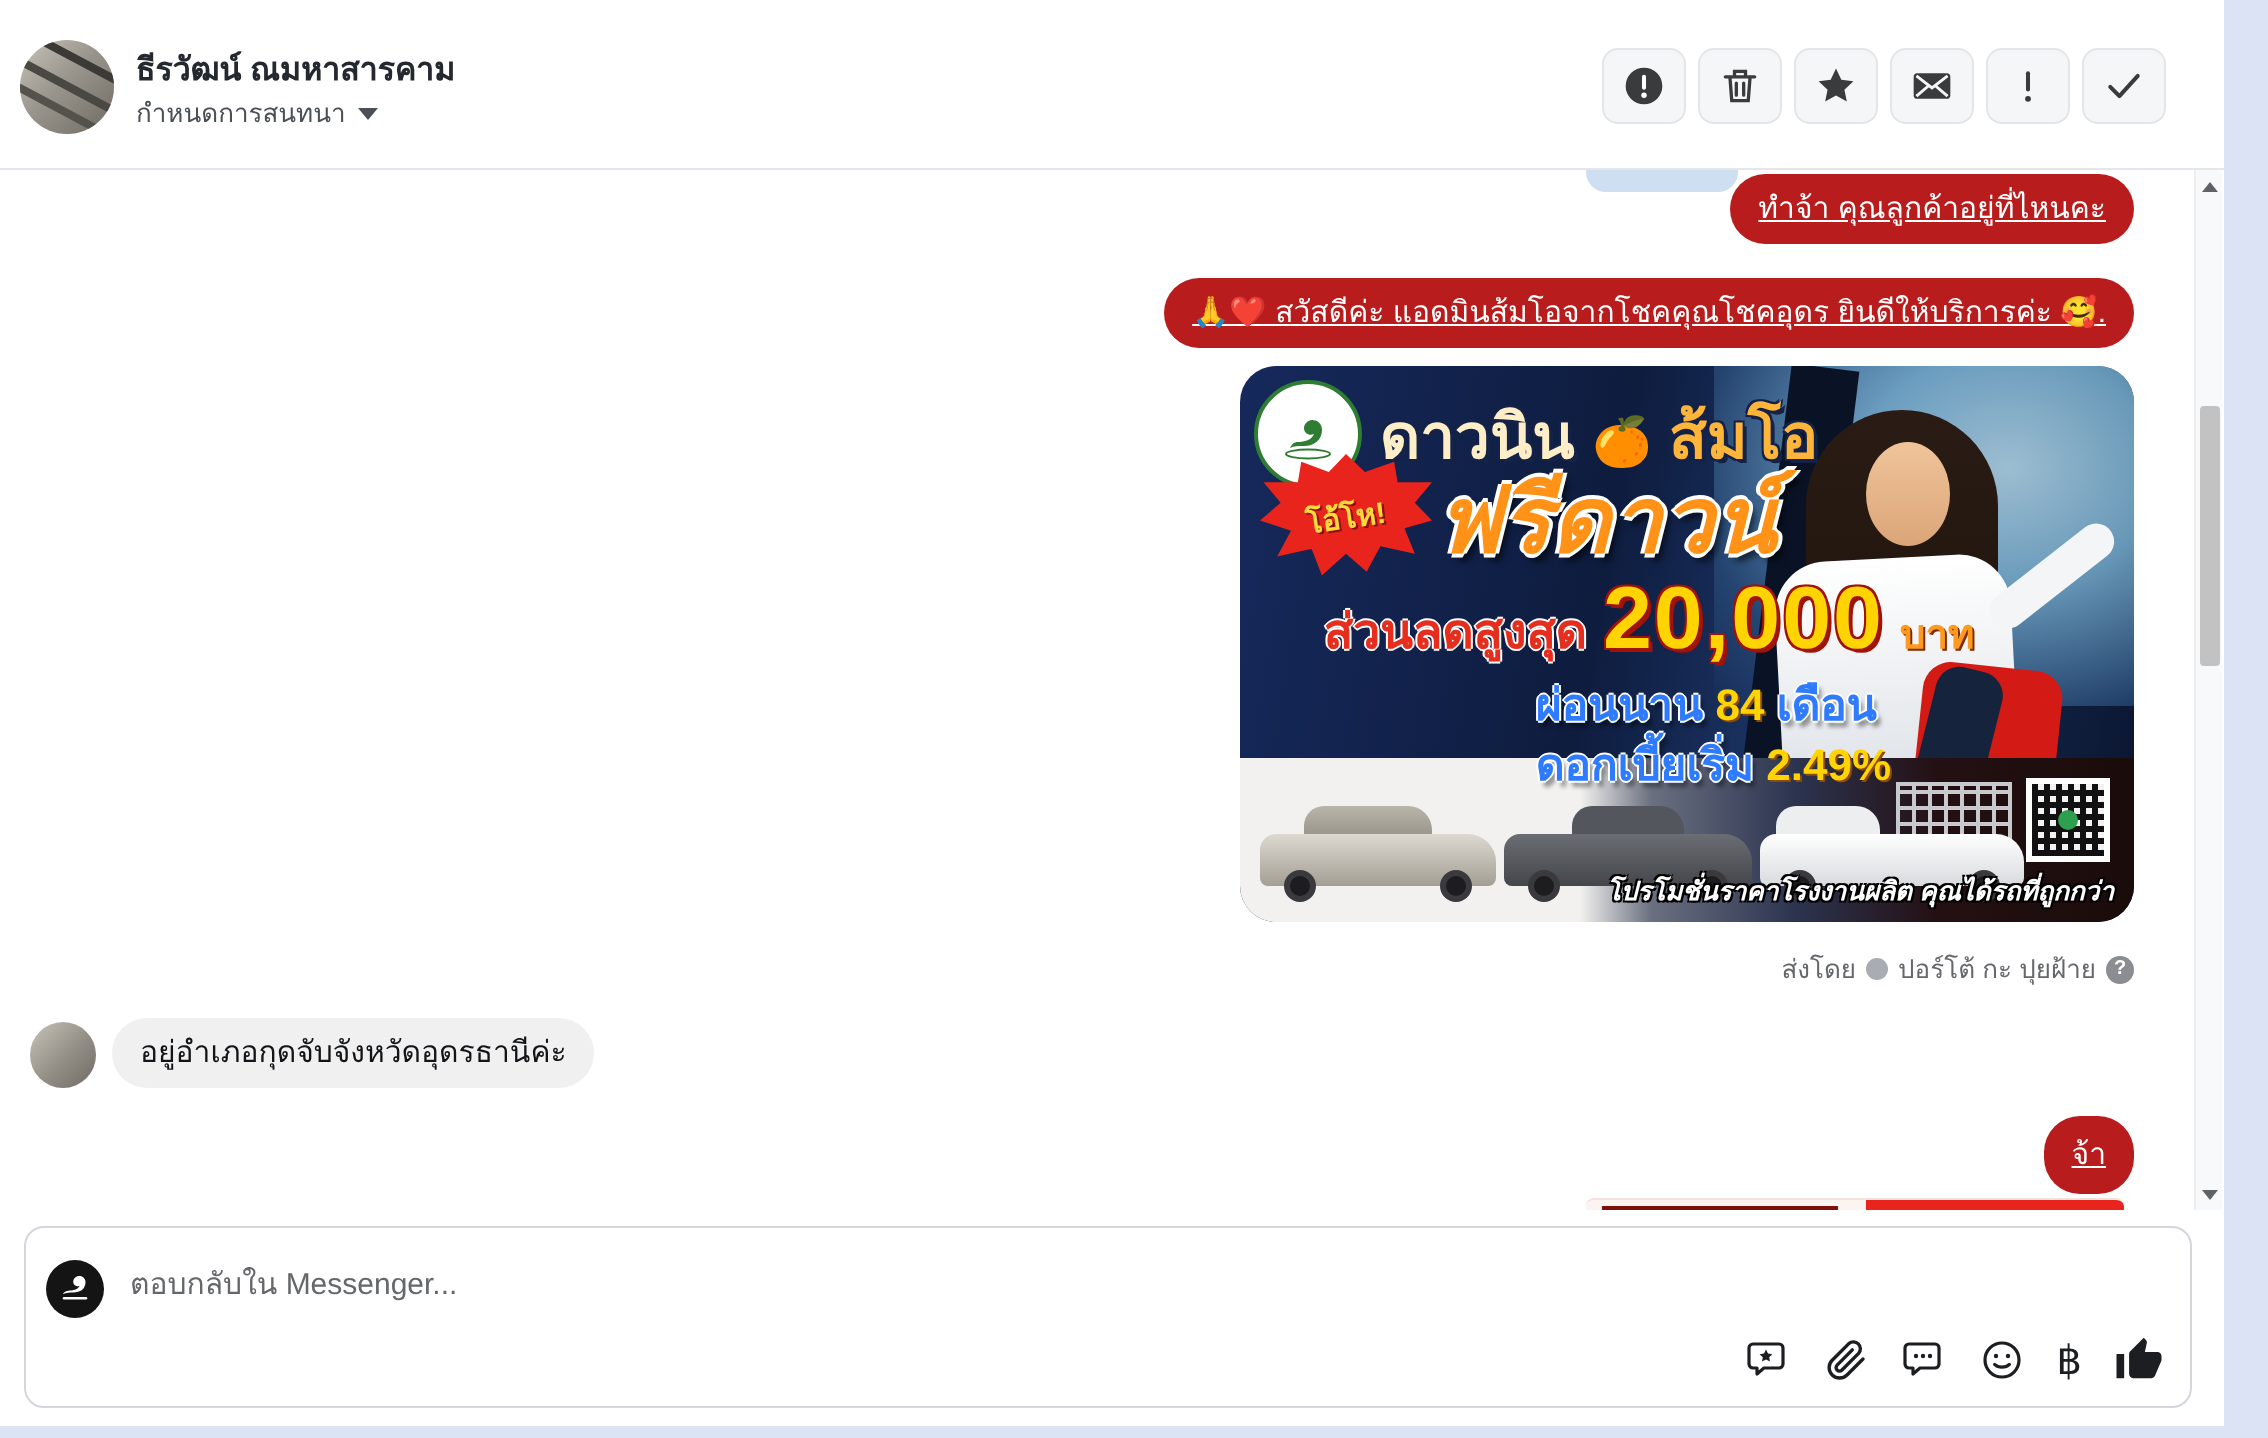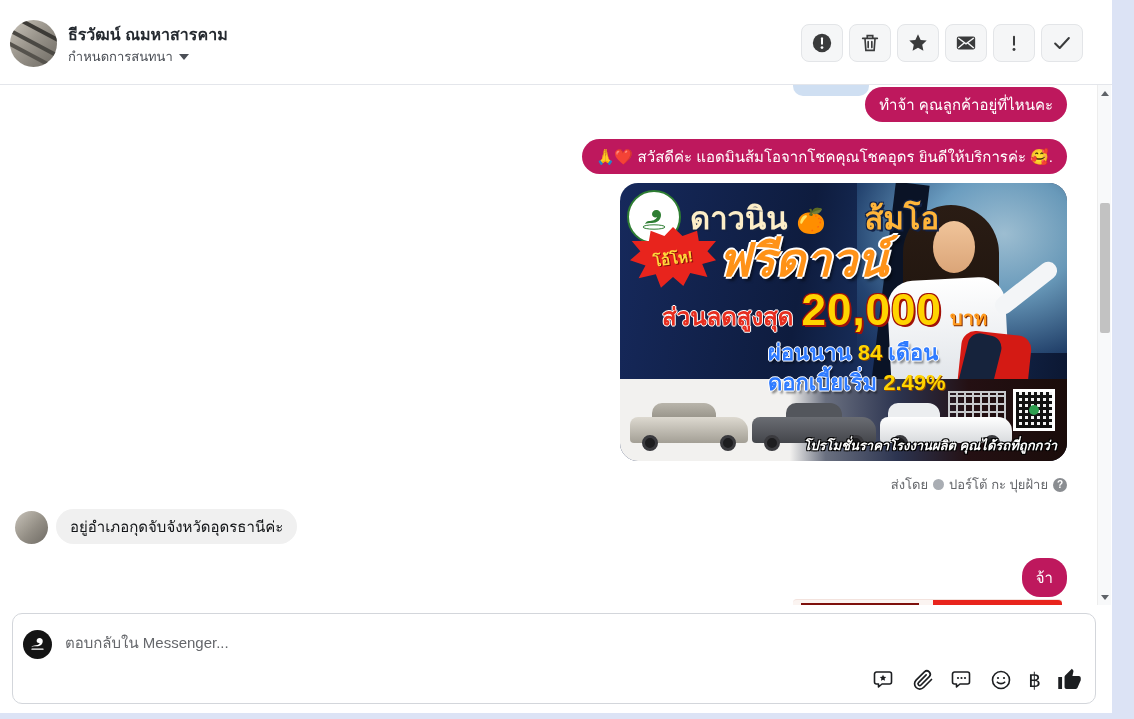--- a/index.html
+++ b/index.html
@@ -21,21 +21,21 @@
   .hdr-sub { position:absolute; left:68px; top:46px; font-size:13px; color:#4b4f56; display:flex; align-items:center; gap:6px; cursor:pointer; }
   .caret { width:0; height:0; border-left:5px solid transparent; border-right:5px solid transparent; border-top:6px solid #4b4f56; }
   .hdr-actions { position:absolute; top:24px; right:29px; display:flex; gap:6px; }
   .hdr-btn { width:42px; height:38px; background:#f5f6f7; border:1px solid #e3e5e8; border-radius:8px;
     display:flex; align-items:center; justify-content:center; cursor:pointer; }
   .hdr-btn svg { display:block; }
 
   
   .chat { position:absolute; left:0; top:85px; width:1097px; height:520px; background:#fff; overflow:hidden; }
   .bubble { position:absolute; font-size:15px; line-height:21px; padding:7px 14px; border-radius:18px; max-width:520px; }
-  .out { background:#be185d; color:#ffffff; }
+  .out { background:#b91c1c; color:#ffffff;text-decoration:underline; }
   .in  { background:#f0f0f0; color:#121417; }
   .sliver-top { position:absolute; left:793px; top:0; width:76px; height:11px; background:#cfdff2; border-radius:0 0 10px 10px; }
   .msg1 { right:30px; top:2px; }
   .msg2 { right:30px; top:54px; }
   .msg-ja { right:30px; top:473px; padding:9px 14px; }
   .in-row-avatar { position:absolute; left:15px; top:426px; width:33px; height:33px; border-radius:50%;
     background:linear-gradient(135deg,#c9c4ba 0%,#938e85 55%,#6e6a63 100%); }
   .in-bubble { left:56px; top:424px; }
   .sentby { position:absolute; right:30px; top:389px; display:flex; align-items:center; gap:5px; font-size:13px; color:#65676b; }
   .dot-avatar { width:11px; height:11px; border-radius:50%; background:#a9adb3; display:inline-block; }
@@ -56,21 +56,21 @@
   .ad-face { position:absolute; right:92px; top:38px; width:42px; height:52px; border-radius:50%;
     background:linear-gradient(180deg,#f0c49a,#dba578); }
   .ad-shirt { position:absolute; right:60px; top:96px; width:118px; height:110px; border-radius:26px 26px 8px 8px;
     background:linear-gradient(180deg,#ffffff,#dfe3e8); transform:rotate(-3deg); }
   .ad-arm { position:absolute; right:4px; top:96px; width:74px; height:18px; border-radius:9px; background:#f3f5f7; transform:rotate(-38deg); }
   .ad-logo { position:absolute; left:7px; top:7px; width:54px; height:54px; border-radius:50%; background:#fff; border:2px solid #2e7d32;
     display:flex; align-items:center; justify-content:center; }
   .ad-logo svg { display:block; }
   .ad-title { position:absolute; left:70px; top:10px; font-size:31px; font-weight:bold; white-space:nowrap;
     color:#fdeec8; text-shadow:2px 2px 0 #132246,-1px -1px 0 #132246,1px -1px 0 #132246,-1px 1px 0 #132246; }
-  .ad-title .t-orange { color:#ffb53a;margin-left:30px; }
+  .ad-title .t-orange { color:#ffb53a; }
   .ad-title .t-emoji { font-size:24px; text-shadow:none; }
   .ad-burst { position:absolute; left:10px; top:44px; width:86px; height:64px; background:#e8241d;
     clip-path:polygon(50% 0,61% 14%,78% 6%,80% 22%,100% 22%,90% 38%,100% 52%,84% 58%,90% 78%,70% 72%,62% 92%,50% 78%,36% 95%,30% 74%,10% 80%,18% 60%,0 52%,12% 38%,2% 22%,22% 22%,24% 6%,40% 14%);
     display:flex; align-items:center; justify-content:center; }
   .ad-burst span { color:#ffd83b; font-weight:bold; font-size:15px; transform:rotate(-8deg);
     text-shadow:1px 1px 0 #8c0f0a; }
   .ad-headline { position:absolute; left:98px; top:40px; font-size:46px; font-weight:bold; font-style:italic; color:#ff9217;
     text-shadow:2px 0 0 #fff,-2px 0 0 #fff,0 2px 0 #fff,0 -2px 0 #fff,3px 4px 3px #00000088; white-space:nowrap; }
   .ad-discount { position:absolute; left:20px; top:102px; display:flex; align-items:baseline; gap:8px; white-space:nowrap; }
   .ad-discount .lbl { font-size:24px; font-weight:bold; color:#e62e1f;

